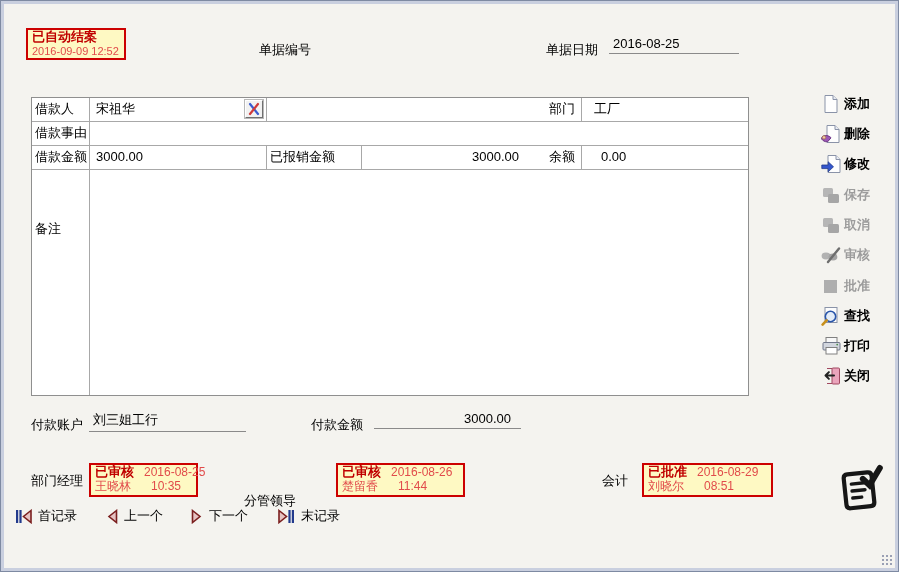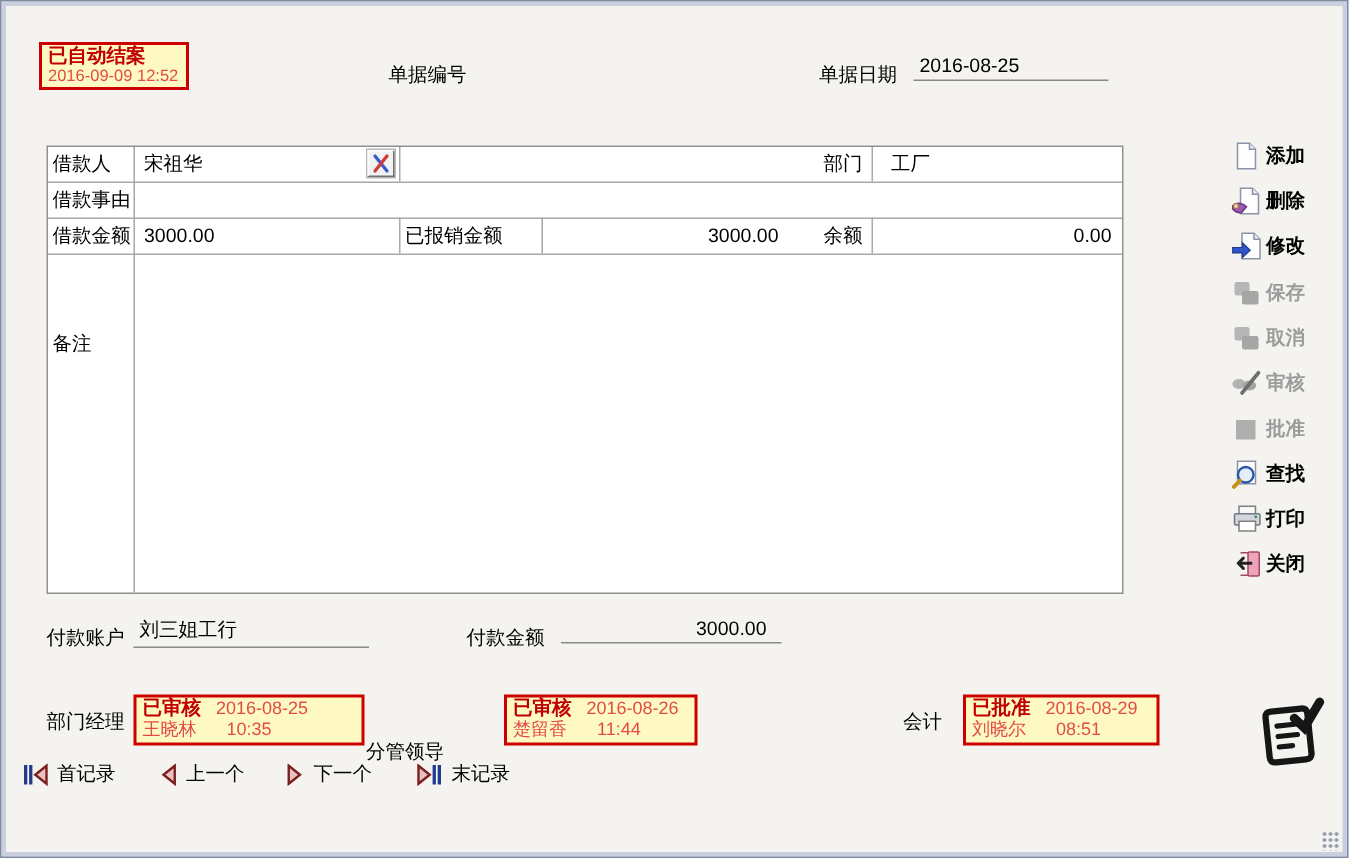--- a/index.html
+++ b/index.html
@@ -104,21 +104,21 @@
   <div class="cell" style="left:470px;top:96px;width:104px;text-align:right;">部门</div>
   <div class="cell" style="left:593px;top:96px;width:150px;">工厂</div>
 
   <div class="cell" style="left:34px;top:120px;">借款事由</div>
 
   <div class="cell" style="left:34px;top:144px;">借款金额</div>
   <div class="cell" style="left:95px;top:144px;width:160px;">3000.00</div>
   <div class="cell" style="left:269px;top:144px;">已报销金额</div>
   <div class="cell" style="left:360px;top:144px;width:158px;text-align:right;">3000.00</div>
   <div class="cell" style="left:534px;top:144px;width:40px;text-align:right;">余额</div>
-  <div class="cell" style="left:600px;top:144px;width:140px;text-align:right;">0.00</div>
+  <div class="cell" style="left:600px;top:144px;width:140px;">0.00</div>
 
   <div class="cell" style="left:34px;top:216px;">备注</div>
   <div style="position:absolute;left:90px;top:169px;width:657px;height:225px;"></div>
 
   <div class="tb-btn" style="top:92px;">
     <svg class="tb-ico" viewBox="0 0 20 20">
         <path d="M4 1.5h8l4 4v13H4z" fill="#fefefe" stroke="#8a93a8"></path>
         <path d="M12 1.5v4h4" fill="#e8ecf4" stroke="#8a93a8"></path>
       </svg>
     <span class="t">添加</span>
@@ -193,21 +193,21 @@
       </svg>
     <span class="t">关闭</span>
   </div>
 
   <div class="lbl" style="left:30px;top:415px;">付款账户</div>
   <div class="ufield" style="left:88px;top:410px;width:157px;">刘三姐工行</div>
   <div class="lbl" style="left:310px;top:415px;">付款金额</div>
   <div class="ufield" style="left:373px;top:410px;width:147px;text-align:right;padding-right:10px;">3000.00</div>
 
   <div class="lbl" style="left:30px;top:471px;">部门经理</div>
-  <div class="stampbox" style="left:88px;top:462px;width:154px;height:34px;">
+  <div class="stampbox" style="left:88px;top:462px;width:109px;height:34px;">
     <div class="ap-line"><span class="ap-status">已审核</span><span class="ap-date">2016-08-25</span></div>
     <div class="ap-line"><span class="ap-name">王晓林</span><span class="ap-time" style="margin-left:6px;">10:35</span></div>
   </div>
   <div class="lbl" style="left:243px;top:471px;margin-top:20px;">分管领导</div>
   <div class="stampbox" style="left:300px;top:462px;width:129px;height:34px;margin-left:35px;">
     <div class="ap-line"><span class="ap-status">已审核</span><span class="ap-date">2016-08-26</span></div>
     <div class="ap-line"><span class="ap-name">楚留香</span><span class="ap-time" style="margin-left:6px;">11:44</span></div>
   </div>
   <div class="lbl" style="left:601px;top:471px;">会计</div>
   <div class="stampbox" style="left:641px;top:462px;width:131px;height:34px;">

